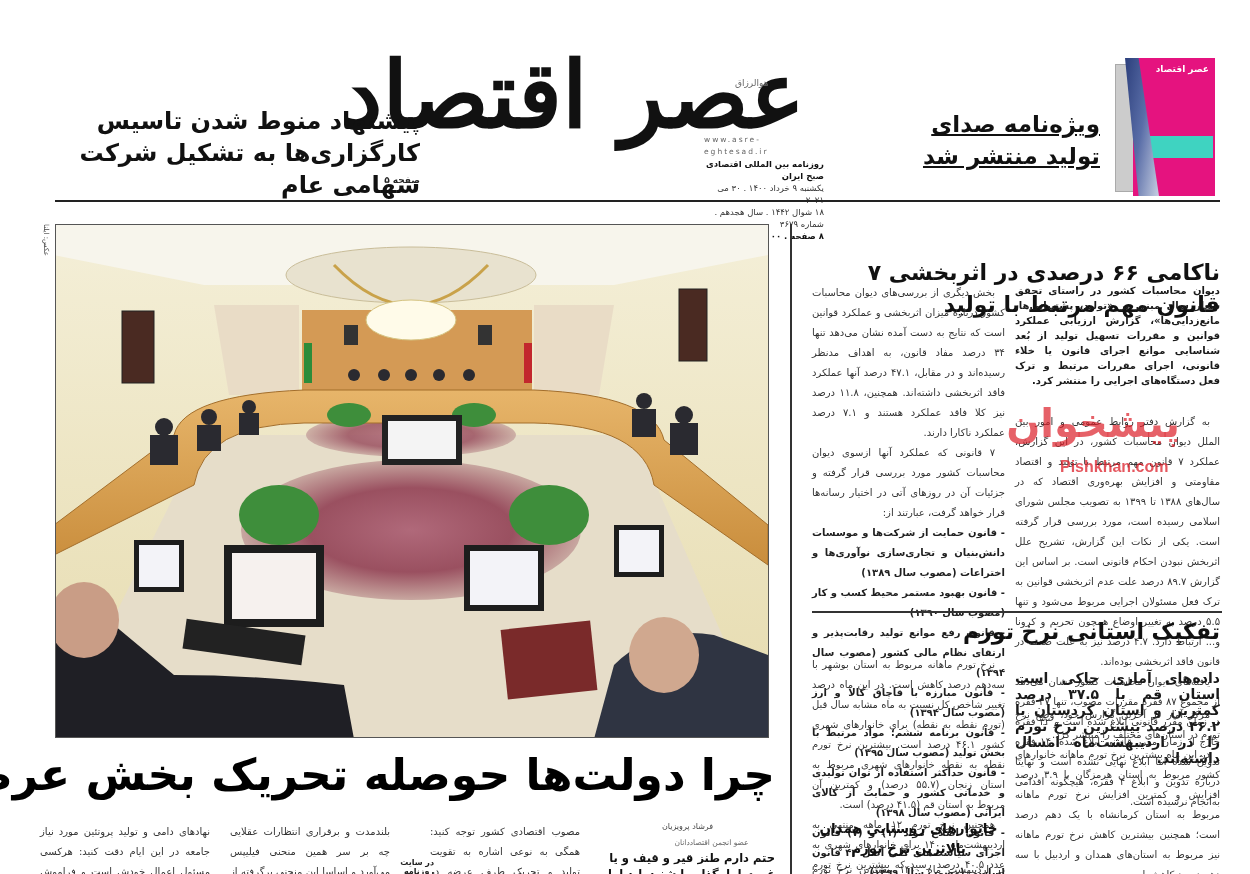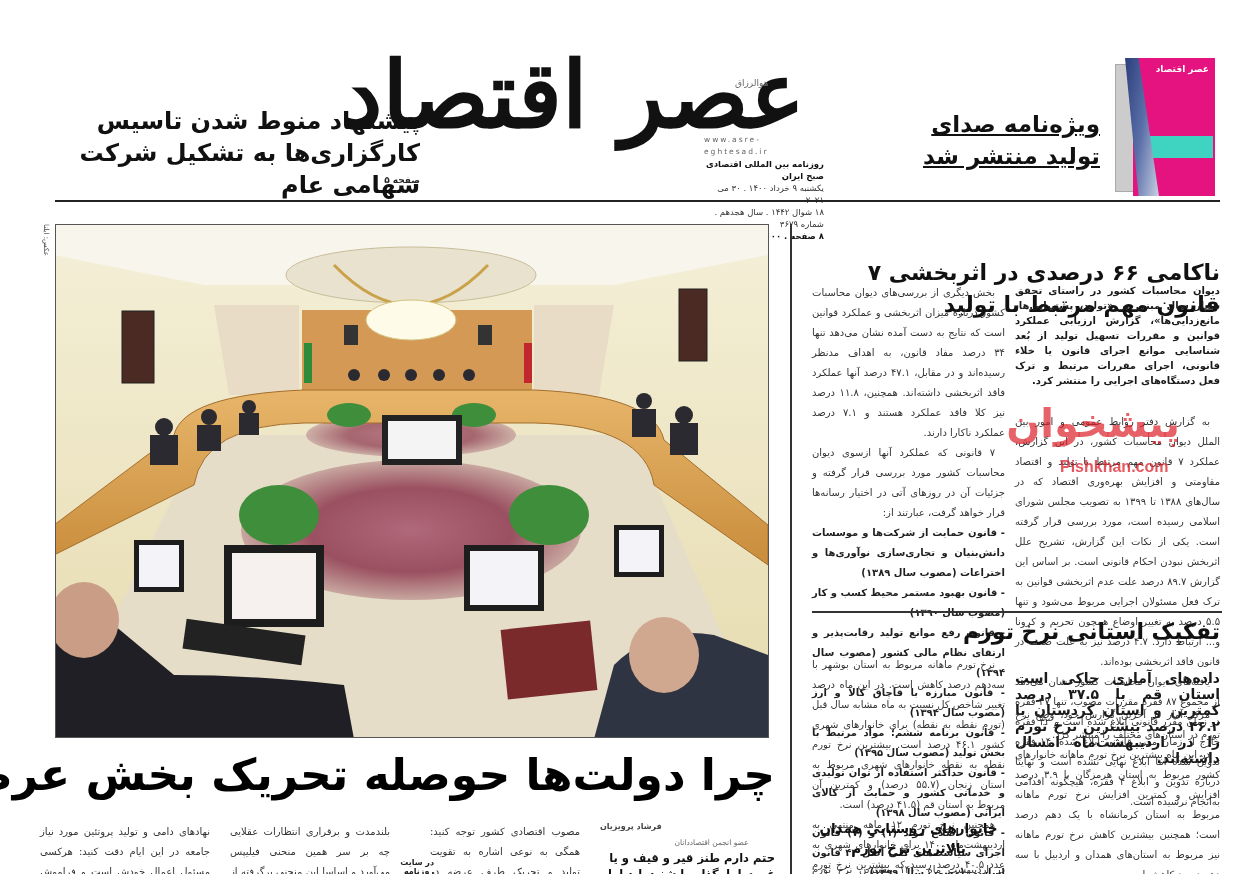--- a/index.html
+++ b/index.html
@@ -34,21 +34,21 @@
 
     
     .main-head { left: 50px; top: 744px; width: 725px; font-weight: bold; font-size: 44px; line-height: 62px; text-align: center; color: #000; letter-spacing: -1px; white-space: nowrap; }
 
     
     .col-text { font-size: 10px; line-height: 20px; color: #333; text-align: justify; }
     .col-b1 { left: 40px; top: 822px; width: 170px; }
     .col-b2 { left: 230px; top: 822px; width: 160px; }
     .col-b3 { left: 430px; top: 822px; width: 150px; }
     .col-b4-box { left: 390px; top: 858px; width: 44px; font-size: 8px; font-weight: bold; color: #222; }
-    .auth-name { left: 600px; top: 822px; width: 175px; text-align: left; font-size: 8px; color: #444; font-weight: bold; }
+    .auth-name { left: 600px; top: 822px; width: 175px; text-align: center; font-size: 8px; color: #444; font-weight: normal; }
     .auth-role { left: 624px; top: 838px; width: 175px; text-align: center; font-size: 7.5px; color: #666; }
     .auth-quote { left: 600px; top: 850px; width: 175px; text-align: right; font-size: 11.5px; line-height: 16px; font-weight: bold; color: #111; }
 
     
     .vsep { width: 1.5px; background: #333; }
     .vsep1 { left: 790px; top: 224px; height: 650px; }
 
     
     .r-head1 { left: 800px; top: 217px; width: 420px; font-weight: bold; font-size: 22px; line-height: 32px; text-align: right; color: #111; margin-top: 40px; }
     .r-lead { left: 1015px; top: 283px; width: 205px; font-size: 10px; line-height: 15px; font-weight: bold; color: #1a1a1a; text-align: justify; }

